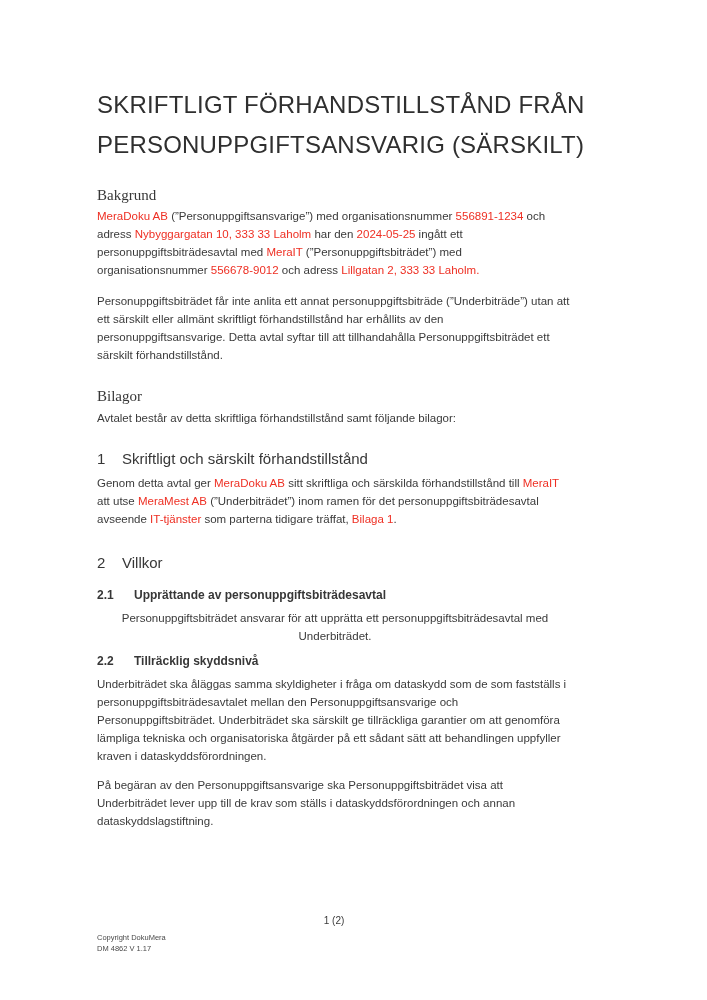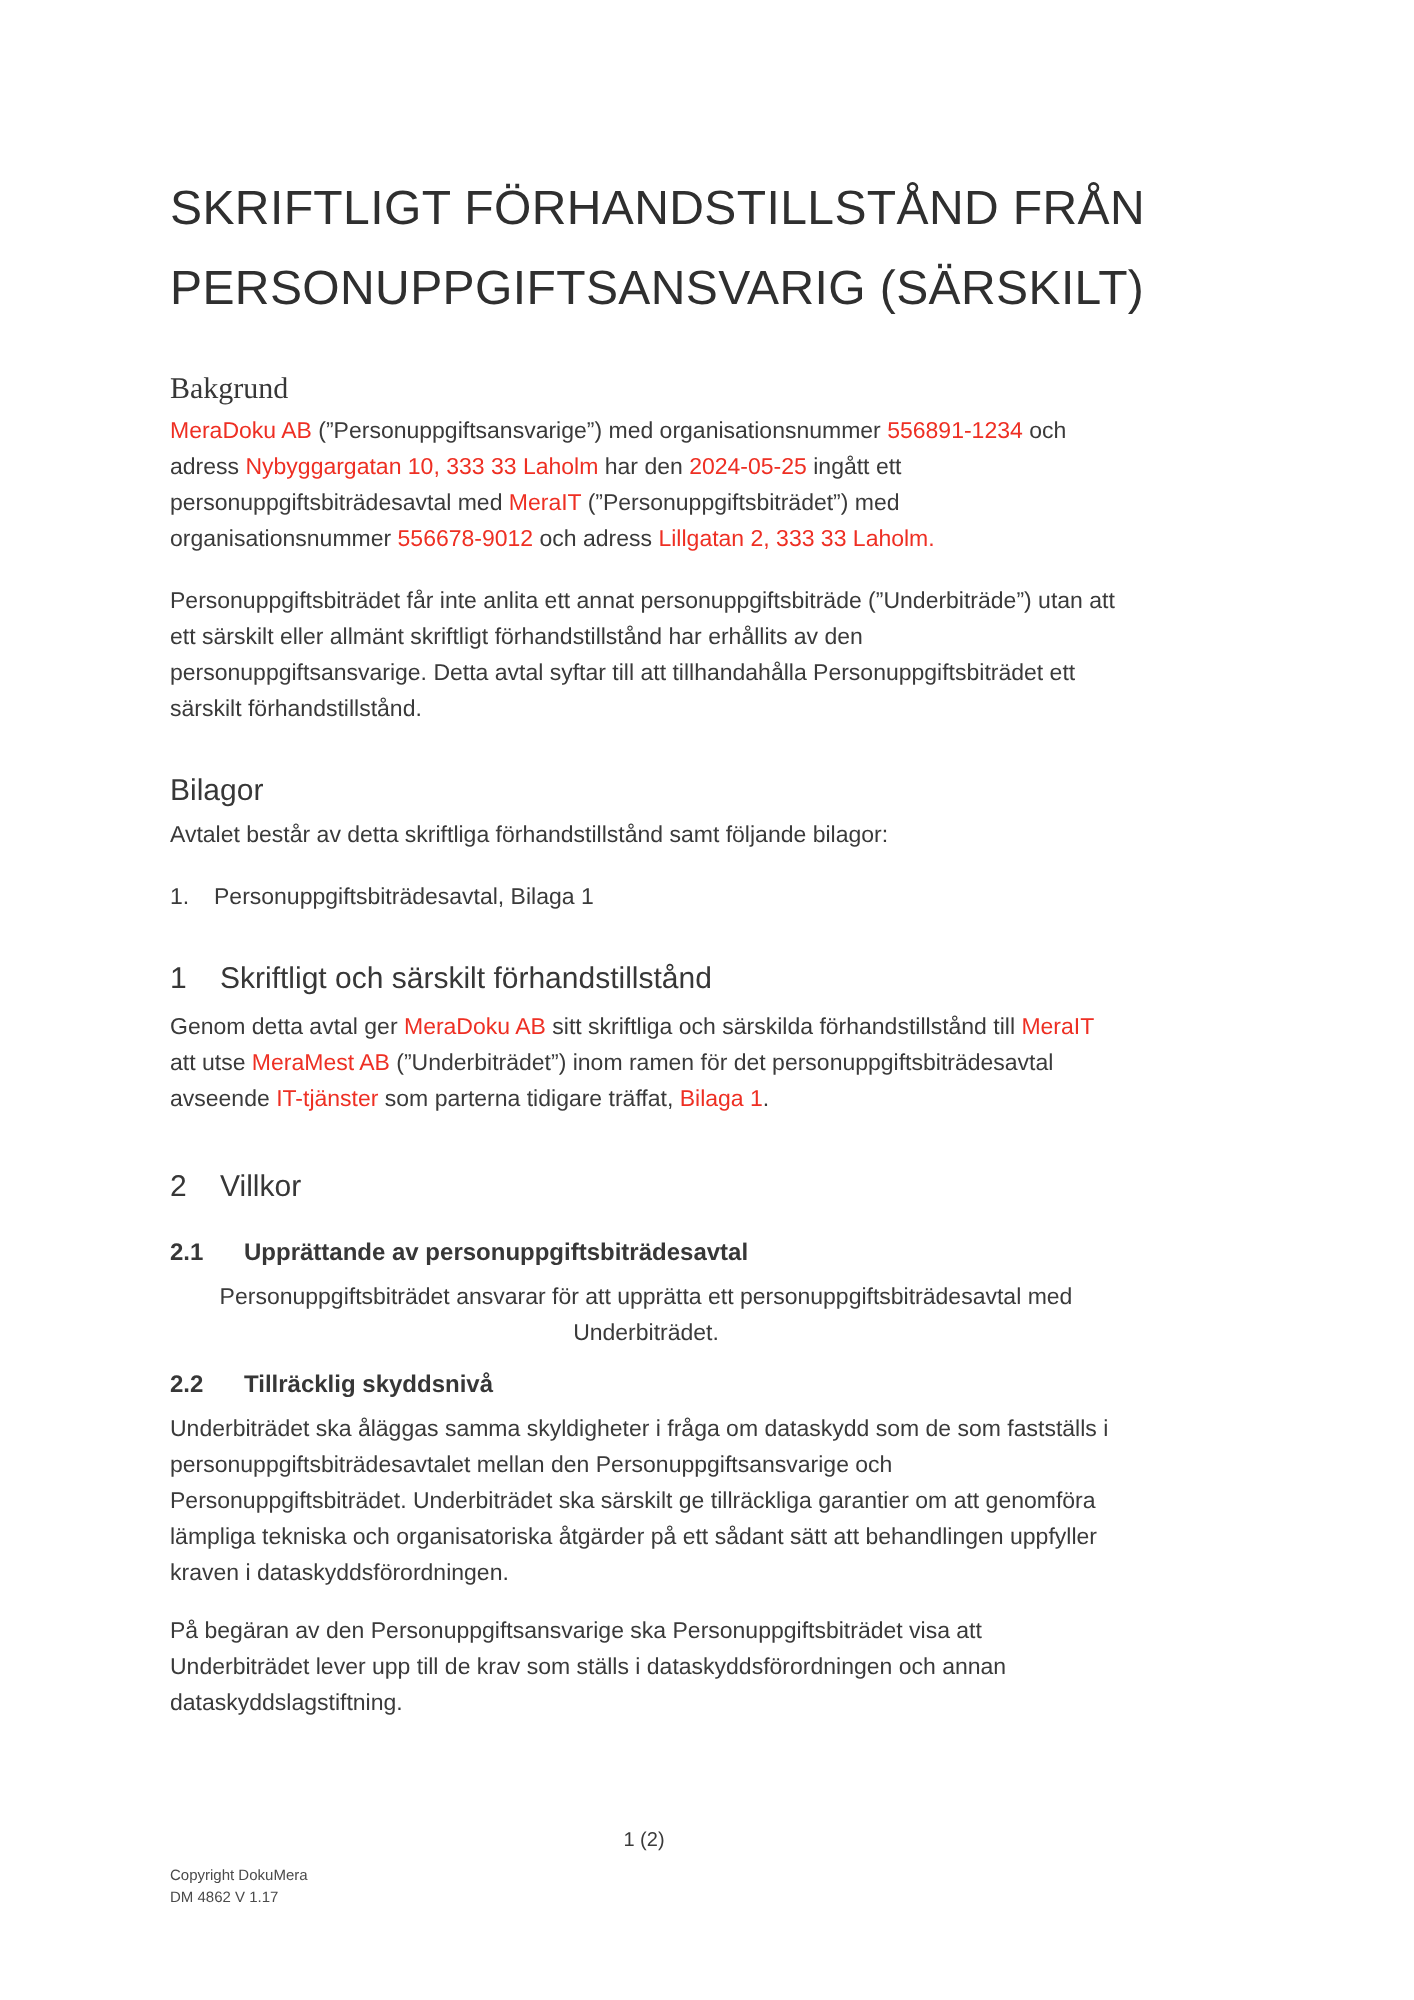--- a/index.html
+++ b/index.html
@@ -6,20 +6,21 @@
   .page {
     position: relative;
     width: 645px;
     height: 1000px;
     background: #ffffff;
     box-sizing: border-box;
     padding: 85px 84px 0 85px;
     font-family: "Liberation Sans", sans-serif;
     color: #3a3a3a;
     overflow: hidden;
+    margin-left: 12px;
   }
   .doc-title {
     margin: 0;
     font-size: 24px;
     line-height: 40px;
     font-weight: 400;
     letter-spacing: 0.2px;
     color: #2f2f2f;
   }
   .doc-title .line { display: block; white-space: nowrap; }
@@ -44,21 +45,21 @@
     color: #3a3a3a;
   }
   .red { color: var(--accent-red, #ee2f23); }
   .num1 { display: inline-block; width: 25px; }
   .num2 { display: inline-block; width: 37px; }
   .li-num { display: inline-block; width: 22px; }
 
   
   #h-bakgrund { margin-top: 20px; font-family: Liberation Serif, serif; }
   #p-bakgrund-1 { margin-top: 2px; }
-  #h-bilagor { margin-top: 22px; }
+  #h-bilagor { margin-top: 22px; font-family: Liberation Serif, serif; }
   #p-bilagor-intro { margin-top: 3px; }
   #h-s1 { margin-top: 22px; }
   #p-s1 { margin-top: 5px; }
   #h-s2 { margin-top: 25px; }
   #p-s21 { margin-top: 6px; text-align: center; }
   #h-s22 { margin-top: 8px; }
   #p-s22-1 { margin-top: 6px; }
   #p-s22-2 { margin-top: 11px; }
 
   .footer-page-number {
@@ -85,23 +86,20 @@
     <span class="line">SKRIFTLIGT FÖRHANDSTILLSTÅND FRÅN</span>
     <span class="line">PERSONUPPGIFTSANSVARIG (SÄRSKILT)</span>
   </h1>
 
   <h2 class="plain" id="h-bakgrund">Bakgrund</h2>
   <p class="body" id="p-bakgrund-1"><span class="red">MeraDoku AB</span><span> (”Personuppgiftsansvarige”) med organisationsnummer </span><span class="red">556891-1234</span><span> och adress </span><span class="red">Nybyggargatan 10, 333 33 Laholm</span><span> har den </span><span class="red">2024-05-25</span><span> ingått ett personuppgiftsbiträdesavtal med </span><span class="red">MeraIT</span><span> (”Personuppgiftsbiträdet”) med organisationsnummer </span><span class="red">556678-9012</span><span> och adress </span><span class="red">Lillgatan 2, 333 33 Laholm.</span></p>
   <p class="body" id="p-bakgrund-2">Personuppgiftsbiträdet får inte anlita ett annat personuppgiftsbiträde (”Underbiträde”) utan att ett särskilt eller allmänt skriftligt förhandstillstånd har erhållits av den personuppgiftsansvarige. Detta avtal syftar till att tillhandahålla Personuppgiftsbiträdet ett särskilt förhandstillstånd.</p>
 
   <h2 class="plain" id="h-bilagor">Bilagor</h2>
   <p class="body" id="p-bilagor-intro">Avtalet består av detta skriftliga förhandstillstånd samt följande bilagor:</p>
-  <p class="body red" id="p-bilagor-list">
-    <span class="li-num">1.</span><span>Personuppgiftsbiträdesavtal, Bilaga 1</span>
-  </p>
 
   <h2 class="numbered" id="h-s1">
     <span class="num1">1</span><span>Skriftligt och särskilt förhandstillstånd</span>
   </h2>
   <p class="body" id="p-s1"><span>Genom detta avtal ger </span><span class="red">MeraDoku AB</span><span> sitt skriftliga och särskilda förhandstillstånd till </span><span class="red">MeraIT</span><span> att utse </span><span class="red">MeraMest AB</span><span> (”Underbiträdet”) inom ramen för det personuppgiftsbiträdesavtal avseende </span><span class="red">IT-tjänster</span><span> som parterna tidigare träffat, </span><span class="red">Bilaga 1</span><span>.</span></p>
 
   <h2 class="numbered" id="h-s2">
     <span class="num1">2</span><span>Villkor</span>
   </h2>
 

